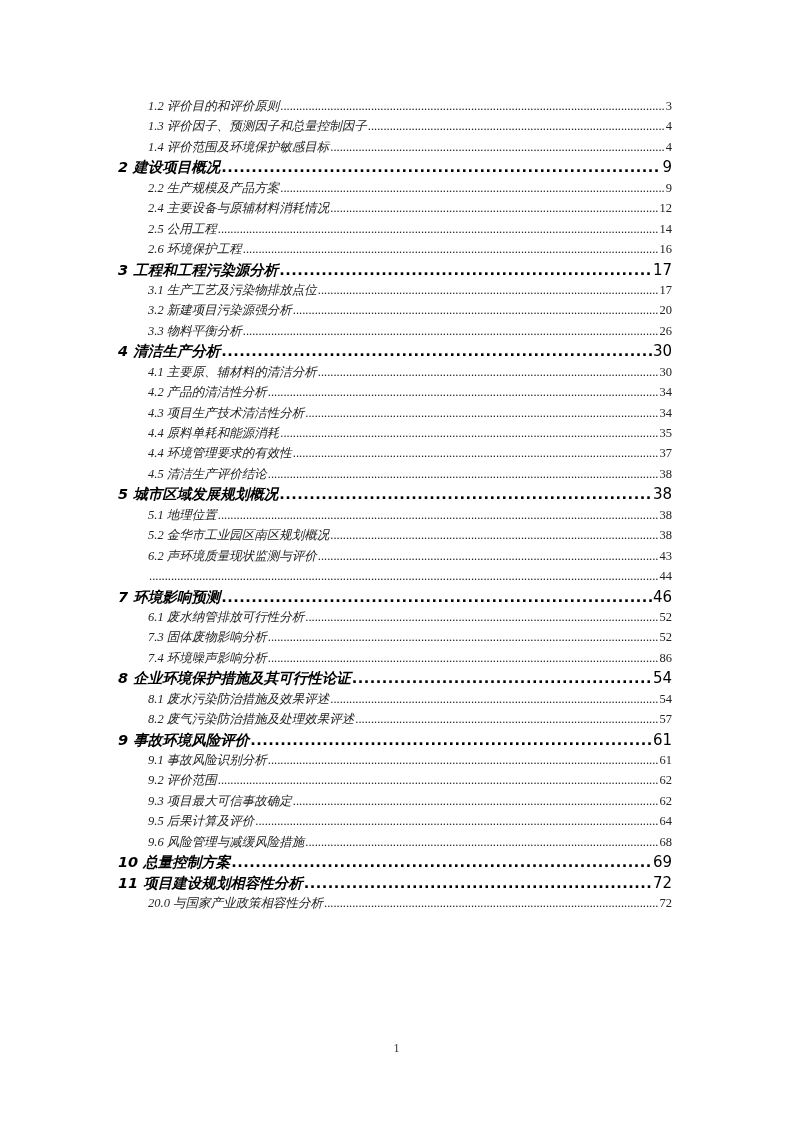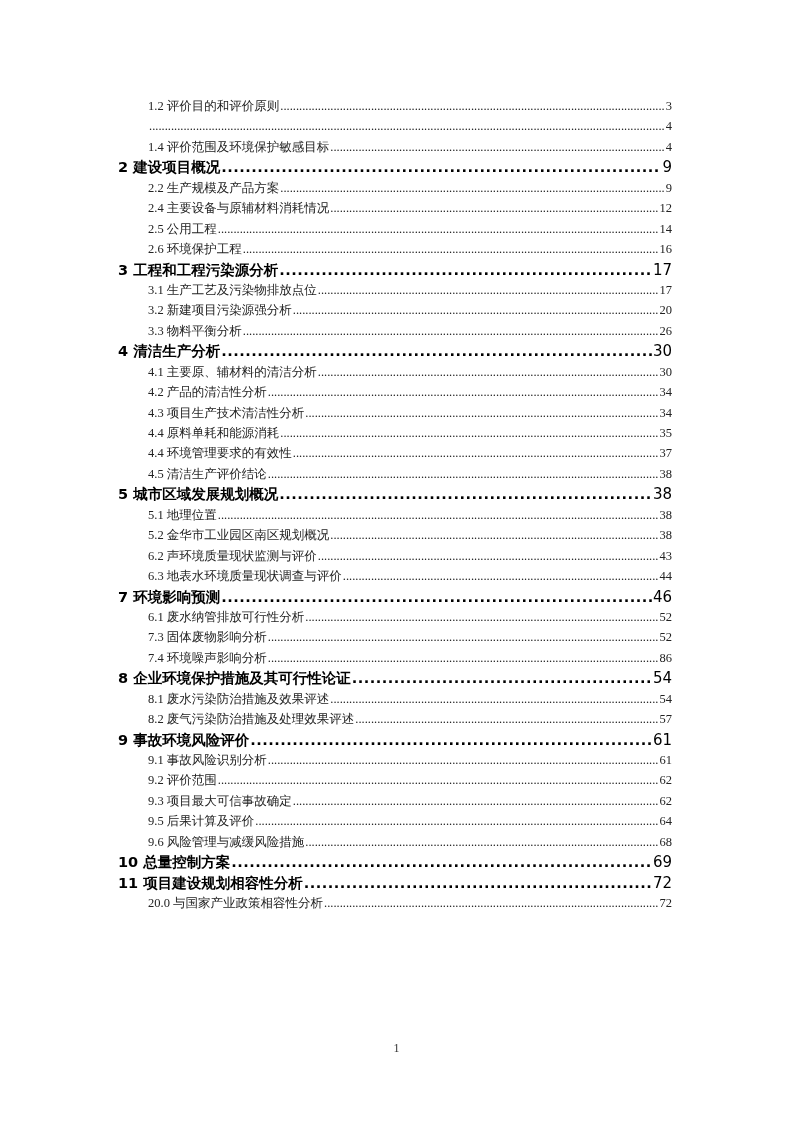--- a/index.html
+++ b/index.html
@@ -1,38 +1,39 @@
 <!DOCTYPE html>
 <html><head>
 <meta charset="utf-8">
 <style>
   html, body { margin: 0; padding: 0; background: #ffffff; }
   body { width: 793px; height: 1122px; position: relative; overflow: hidden; color: #1a1a1a; }
   .toc { position: absolute; left: 118px; top: 96px; width: 554px; }
   .row { display: flex; align-items: baseline; white-space: nowrap; height: 20.45px; line-height: 20.45px; }
   .row.sub { padding-left: 30px; font-family: "Liberation Serif", "DejaVu Serif", serif; font-size: 12.5px; color: #222; }
   .row.head { font-family: "DejaVu Sans", "Liberation Sans", sans-serif; font-size: 14.5px; font-weight: bold; color: #000; align-items: center; }
-  .label { flex: 0 0 auto; }
+  .label { flex: 0 0 auto; font-style: italic; }
   .leader { flex: 1 1 auto; overflow: hidden; margin: 0 1px; }
   .leader::after { content: "................................................................................................................................................................................................................................................"; letter-spacing: 0px; }
   .row.head .leader::after { letter-spacing: 0.5px; }
   .page { flex: 0 0 auto; text-align: right; }
   .row.head .page { font-family: "DejaVu Sans", "Liberation Sans", sans-serif; font-weight: normal; font-size: 15px; }
   .footer { position: absolute; left: 0; width: 793px; top: 1041px; text-align: center; font-family: "Liberation Serif", serif; font-size: 12px; color: #333; }
 </style>
 </head>
 <body>
 
 <div class="toc" id="toc">
     <div class="row sub">
       <span class="label">1.2 评价目的和评价原则</span>
       <span class="leader"></span>
       <span class="page">3</span>
     </div>
     <div class="row sub">
+      <span class="label">1.3 评价因子、预测因子和总量控制因子</span>
       <span class="leader"></span>
       <span class="page">4</span>
     </div>
     <div class="row sub">
       <span class="label">1.4 评价范围及环境保护敏感目标</span>
       <span class="leader"></span>
       <span class="page">4</span>
     </div>
     <div class="row head">
       <span class="label">2 建设项目概况</span>
@@ -128,21 +129,20 @@
       <span class="label">5.2 金华市工业园区南区规划概况</span>
       <span class="leader"></span>
       <span class="page">38</span>
     </div>
     <div class="row sub">
       <span class="label">6.2  声环境质量现状监测与评价</span>
       <span class="leader"></span>
       <span class="page">43</span>
     </div>
     <div class="row sub">
-      <span class="label">6.3  地表水环境质量现状调查与评价</span>
       <span class="leader"></span>
       <span class="page">44</span>
     </div>
     <div class="row head">
       <span class="label">7 环境影响预测</span>
       <span class="leader"></span>
       <span class="page">46</span>
     </div>
     <div class="row sub">
       <span class="label">6.1  废水纳管排放可行性分析</span>

